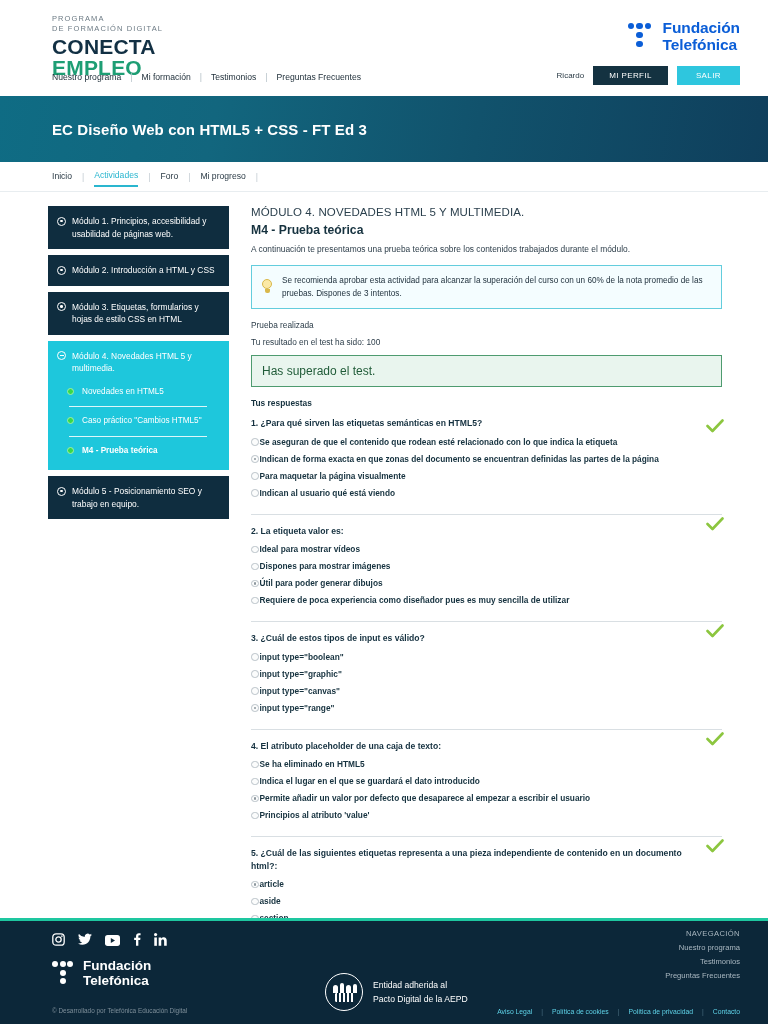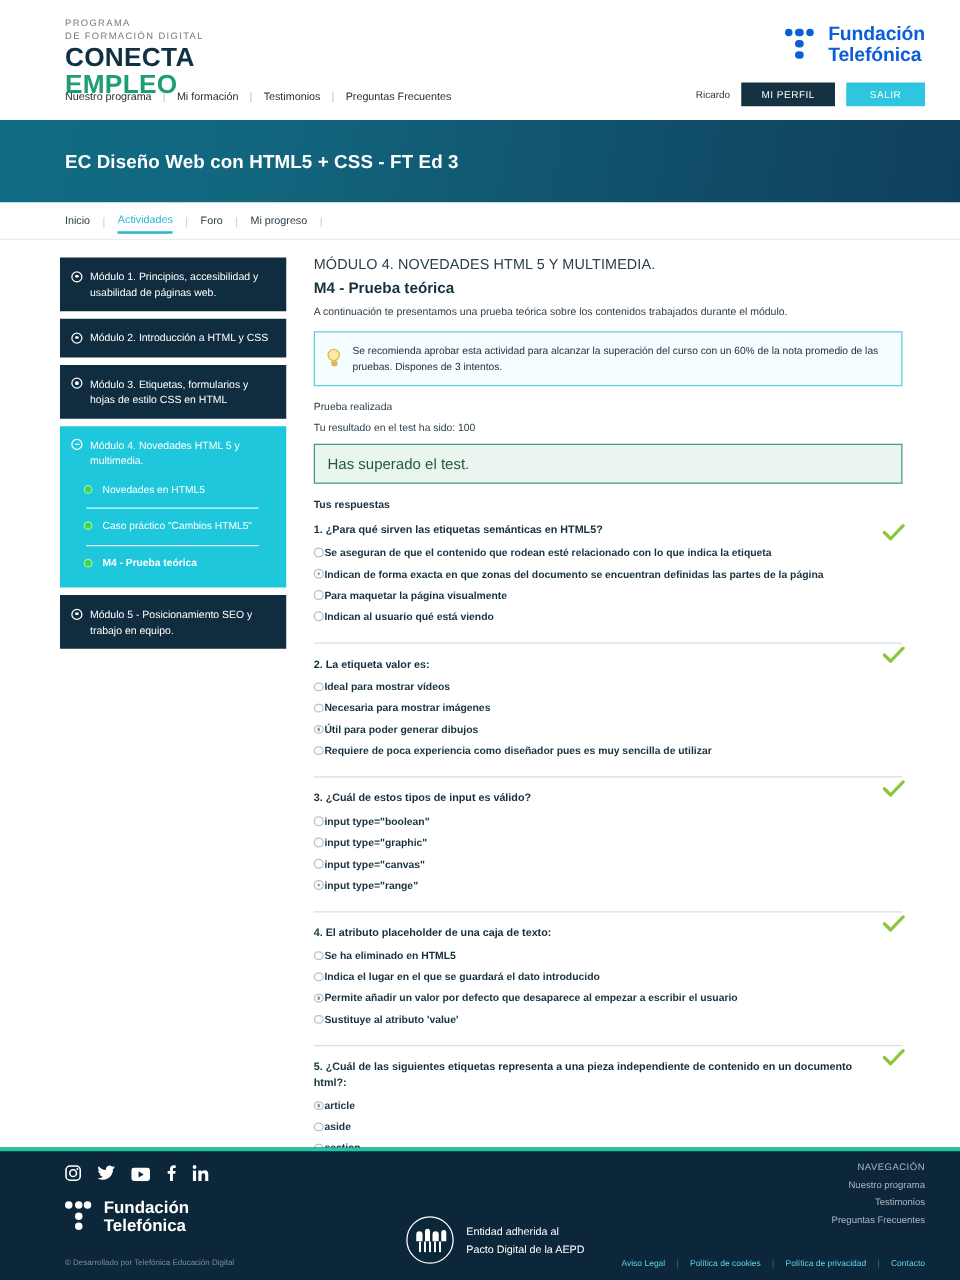--- a/index.html
+++ b/index.html
@@ -420,21 +420,21 @@
         <div class="q-text">
           <span>2.</span>
           <span>La etiqueta valor es:</span>
         </div>
         <div class="opt">
           <span class="radio"></span>
           <span class="opt-text">Ideal para mostrar vídeos</span>
         </div>
         <div class="opt">
           <span class="radio"></span>
-          <span class="opt-text">Necesaria para mostrar imágenes</span>
+          <span class="opt-text">Dispones para mostrar imágenes</span>
         </div>
         <div class="opt">
           <span class="radio checked"></span>
           <span class="opt-text">Útil para poder generar dibujos</span>
         </div>
         <div class="opt">
           <span class="radio"></span>
           <span class="opt-text">Requiere de poca experiencia como diseñador pues es muy sencilla de utilizar</span>
         </div>
         <span class="tick">
@@ -484,21 +484,21 @@
         <div class="opt">
           <span class="radio"></span>
           <span class="opt-text">Indica el lugar en el que se guardará el dato introducido</span>
         </div>
         <div class="opt">
           <span class="radio checked"></span>
           <span class="opt-text">Permite añadir un valor por defecto que desaparece al empezar a escribir el usuario</span>
         </div>
         <div class="opt">
           <span class="radio"></span>
-          <span class="opt-text">Sustituye al atributo 'value'</span>
+          <span class="opt-text">Principios al atributo 'value'</span>
         </div>
         <span class="tick">
           <svg viewBox="0 0 18 14" width="18" height="14">
               <path d="M1.5 7 L6.5 12 L16.5 1.5" fill="none" stroke="#8cc63f" stroke-width="2.6" stroke-linecap="round" stroke-linejoin="round"></path>
             </svg>
         </span>
       </section>
 
       <section class="question">
         <div class="q-text">

